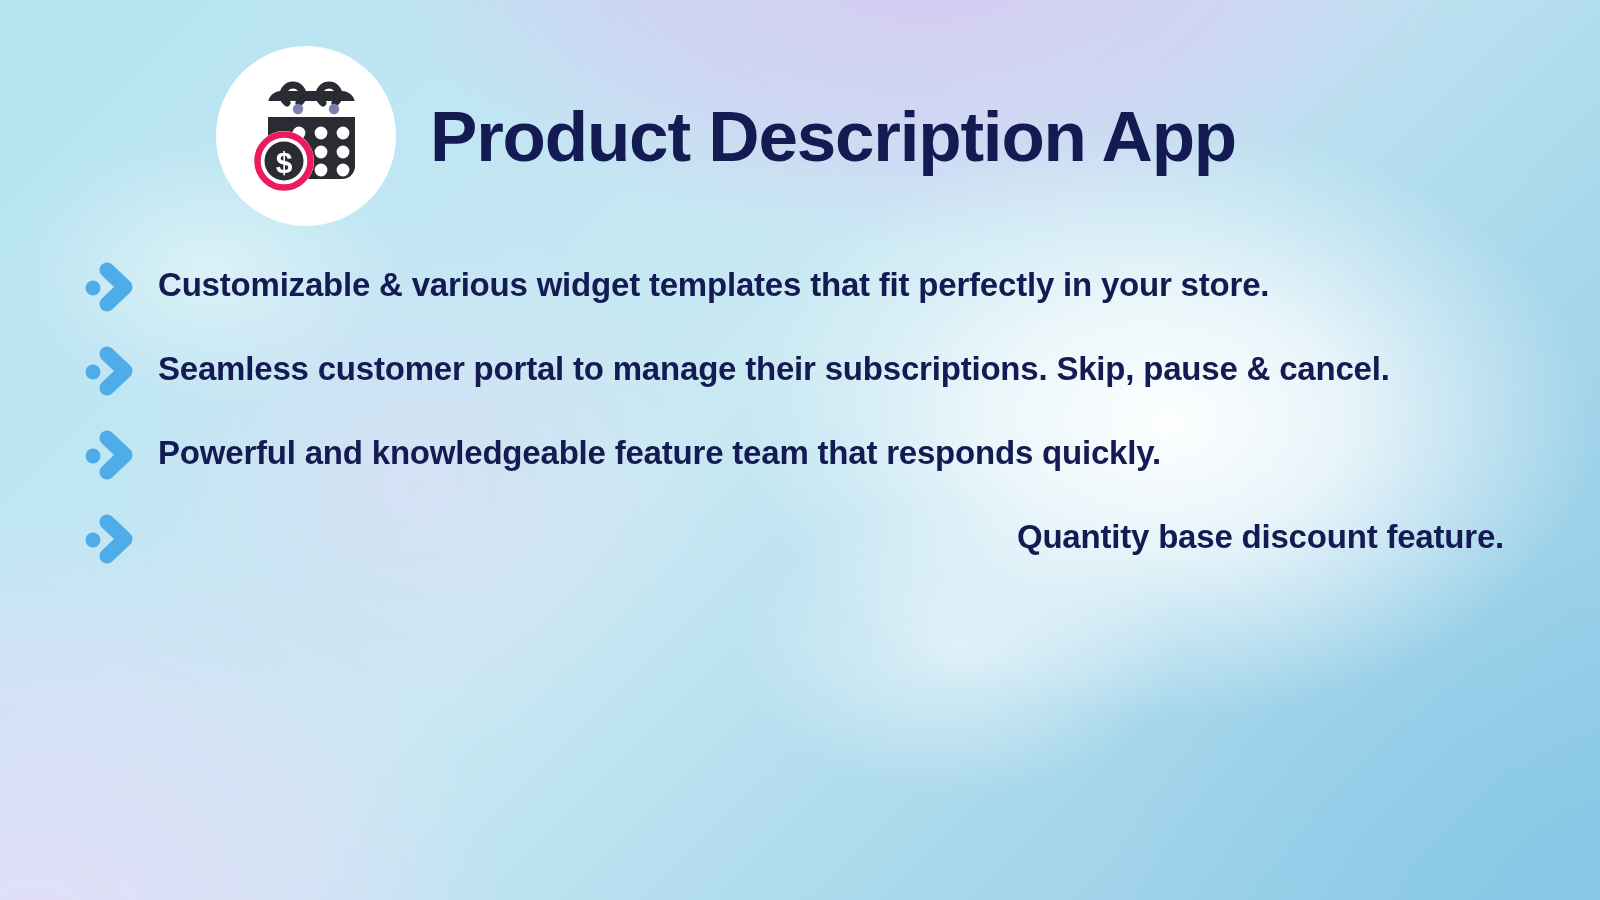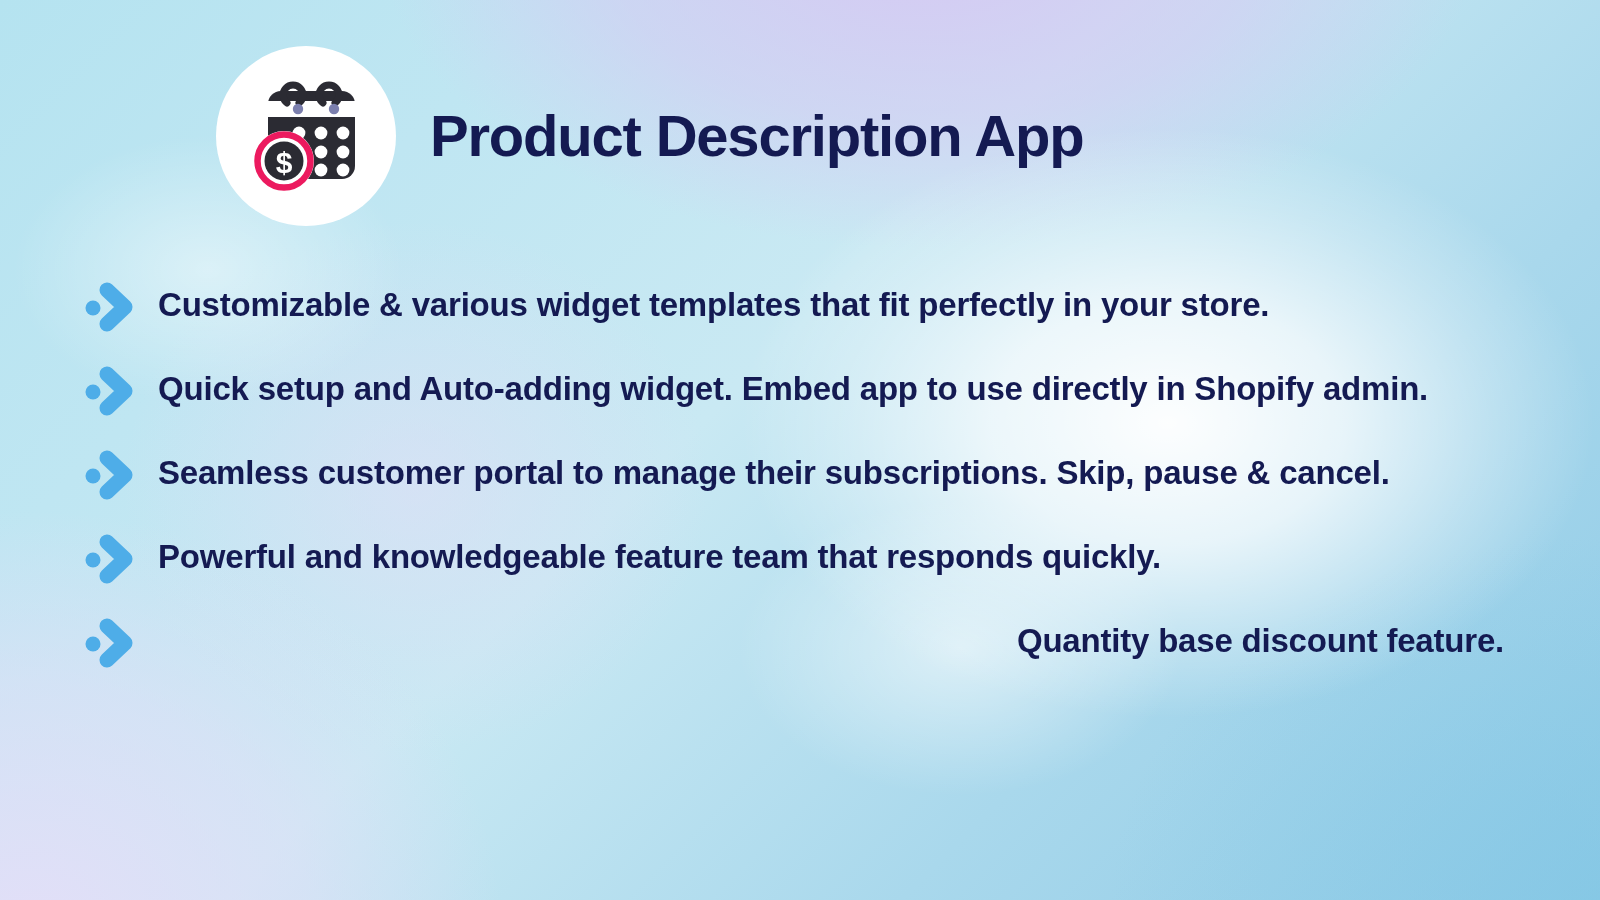--- a/index.html
+++ b/index.html
@@ -62,40 +62,39 @@
     width:180px; height:180px;
     border-radius:50%;
     background:#ffffff;
     display:flex; align-items:center; justify-content:center;
     flex:0 0 auto;
   }
   #logo-badge svg { display:block; }
 
   #page-title {
     margin-left:34px;
-    font-size:58px;
+    font-size:71px;
     font-weight:700;
     letter-spacing:-1.2px;
     color:#141a52;
     white-space:nowrap;
     line-height:1;
   }
 
   
   #feature-list {
     position:absolute;
     left:84px; top:258px;
     width:1420px;
   }
 
   .feature-item {
     display:flex;
     align-items:flex-start;
     margin-bottom:30px;
-    margin-top:20px;
   }
   .feature-item:last-child { margin-bottom:0;justify-content:space-between; }
 
   .bullet-icon {
     flex:0 0 auto;
     width:56px; height:50px;
     margin-top:4px;
     margin-right:18px;
   }
   .bullet-icon svg { display:block; }
@@ -160,29 +159,20 @@
     <li class="feature-item">
       <span class="bullet-icon">
         <svg width="56" height="50" viewBox="0 0 56 50" xmlns="http://www.w3.org/2000/svg">
           <circle cx="9" cy="26" r="7.5" fill="#4eade8"></circle>
           <path d="M23 8 L41 25 L23 42" fill="none" stroke="#4eade8" stroke-width="15" stroke-linecap="round" stroke-linejoin="round"></path>
         </svg>
       </span>
       <span class="feature-text">Customizable &amp; various widget templates that fit perfectly in your store.</span>
     </li>
 
-    <li class="feature-item">
-      <span class="bullet-icon">
-        <svg width="56" height="50" viewBox="0 0 56 50" xmlns="http://www.w3.org/2000/svg">
-          <circle cx="9" cy="26" r="7.5" fill="#4eade8"></circle>
-          <path d="M23 8 L41 25 L23 42" fill="none" stroke="#4eade8" stroke-width="15" stroke-linecap="round" stroke-linejoin="round"></path>
-        </svg>
-      </span>
-      <span class="feature-text">Quick setup and Auto-adding widget. Embed app to use directly in Shopify admin.</span>
-    </li>
 
     <li class="feature-item">
       <span class="bullet-icon">
         <svg width="56" height="50" viewBox="0 0 56 50" xmlns="http://www.w3.org/2000/svg">
           <circle cx="9" cy="26" r="7.5" fill="#4eade8"></circle>
           <path d="M23 8 L41 25 L23 42" fill="none" stroke="#4eade8" stroke-width="15" stroke-linecap="round" stroke-linejoin="round"></path>
         </svg>
       </span>
       <span class="feature-text">Seamless customer portal to manage their subscriptions. Skip, pause &amp; cancel.</span>
     </li>

